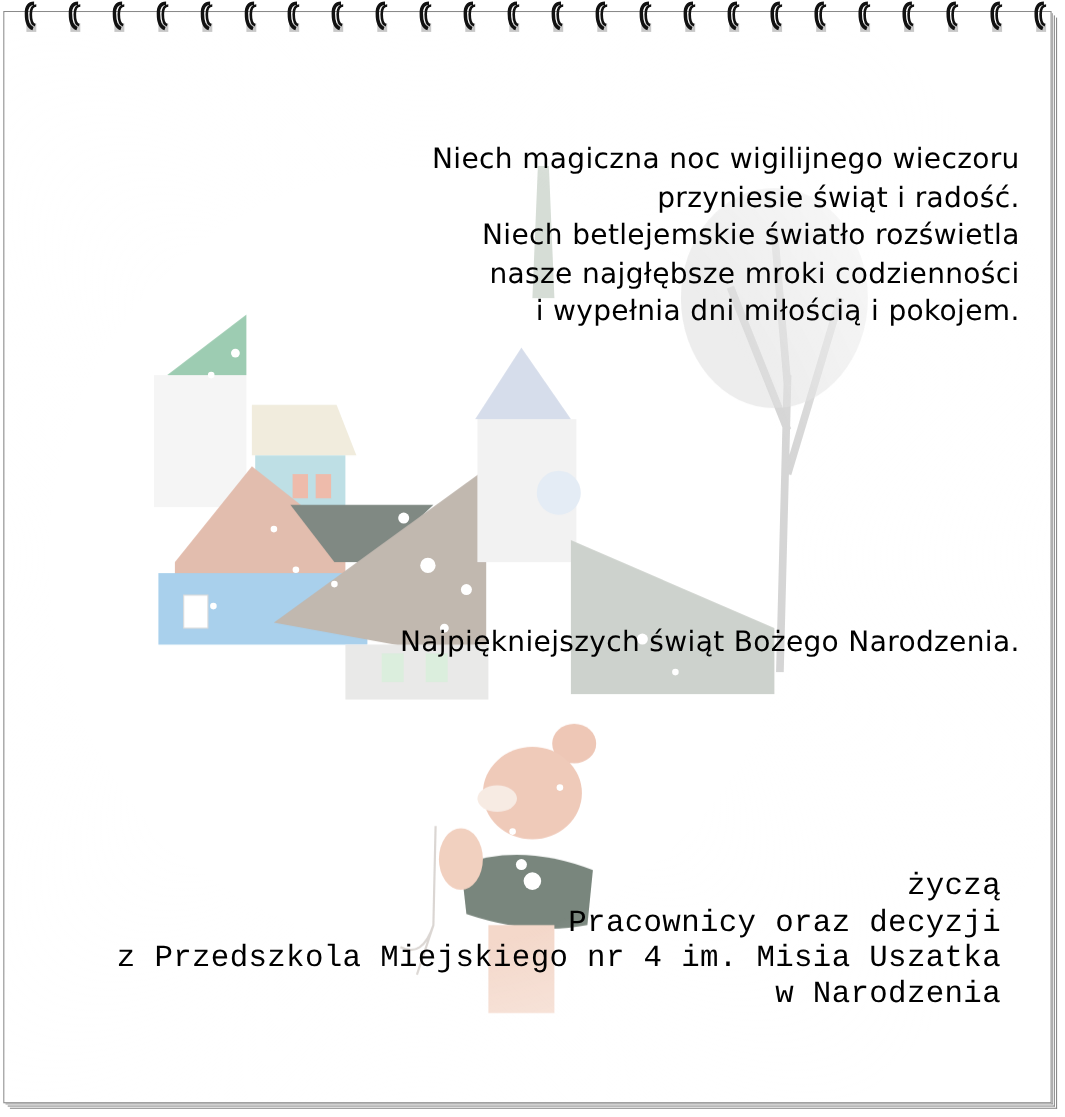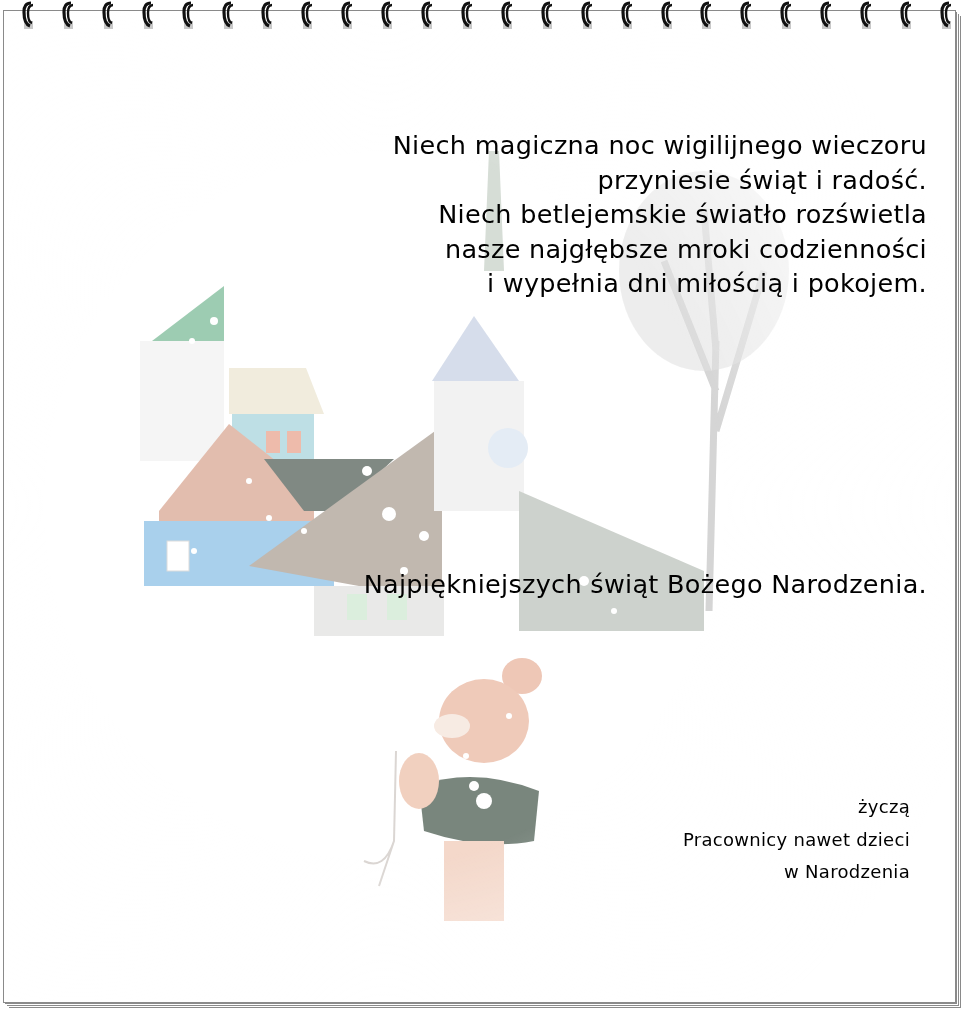--- a/index.html
+++ b/index.html
@@ -8,21 +8,21 @@
   .sheet-edge { position:absolute; border-right:1px solid #8a8a8a; border-bottom:1px solid #8a8a8a; }
   .sheet { position:absolute; left:3px; top:10px; width:951px; height:991px; border:1px solid #8a8a8a; background:#fff; overflow:hidden; }
   .rings { position:absolute; left:22px; top:0; width:930px; height:32px; display:flex; justify-content:space-between; z-index:5; }
   .ring { width:12px; height:30px; position:relative; }
   .ring svg { position:absolute; left:0; top:0; }
   .illus { position:absolute; left:0; top:0; width:951px; height:991px; z-index:1; }
   .text { position:absolute; z-index:3; color:#000; font-size:25.5px; line-height:34.5px; text-align:right; letter-spacing:0.3px; }
   .block1 { right:28px; top:117px; }
   .block2 { right:28px; top:373px; }
   .block3 { right:28px; top:540px;margin-top:16px; }
-  .sign { position:absolute; z-index:3; right:45px; top:780px; text-align:right; font-size:18px; line-height:32.5px; color:#000; letter-spacing:0.3px; }
+  .sign { position:absolute; z-index:3; right:45px; top:780px; text-align:right; font-size:28px; line-height:32.5px; color:#000; letter-spacing:0.3px;font-family:Liberation Mono, monospace; }
   .line { display:block; white-space:nowrap; }
 </style>
 </head>
 <body>
 
 <div class="sheet-stack">
   <div class="sheet-edge" style="left:9px;top:16px;width:951px;height:991px;"></div>
   <div class="sheet-edge" style="left:7px;top:14px;width:951px;height:991px;"></div>
   <div class="sheet-edge" style="left:5px;top:12px;width:951px;height:991px;"></div>
 
@@ -106,21 +106,22 @@
       <span class="line">i wypełnia dni miłością i pokojem.</span>
     </div>
 
 
     <div class="text block3">
       <span class="line">Najpiękniejszych świąt Bożego Narodzenia.</span>
     </div>
 
     <div class="sign">
       <span class="line">życzą</span>
-      <span class="line">Pracownicy nawet dzieci</span>
+      <span class="line">Pracownicy oraz decyzji</span>
+      <span class="line">z Przedszkola Miejskiego nr 4 im. Misia Uszatka</span>
       <span class="line">w Narodzenia</span>
     </div>
   </div>
 
   <div class="rings" id="rings">
       <div class="ring">
         <svg width="12" height="30" viewBox="0 0 12 30">
           <rect x="2" y="21" width="9" height="8" fill="#c8c8c8"></rect>
           <path d="M9,3 Q2,3 2,12 Q2,24 8,26" stroke="#111" stroke-width="3.2" fill="none"></path>
           <path d="M11,5 Q6,5 6,13 Q6,22 10,23" stroke="#111" stroke-width="2.4" fill="none"></path>

